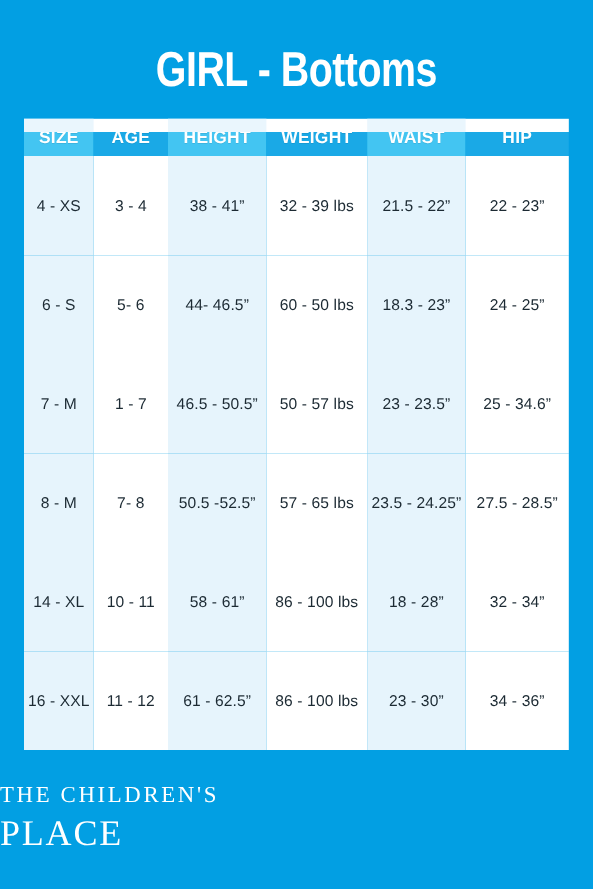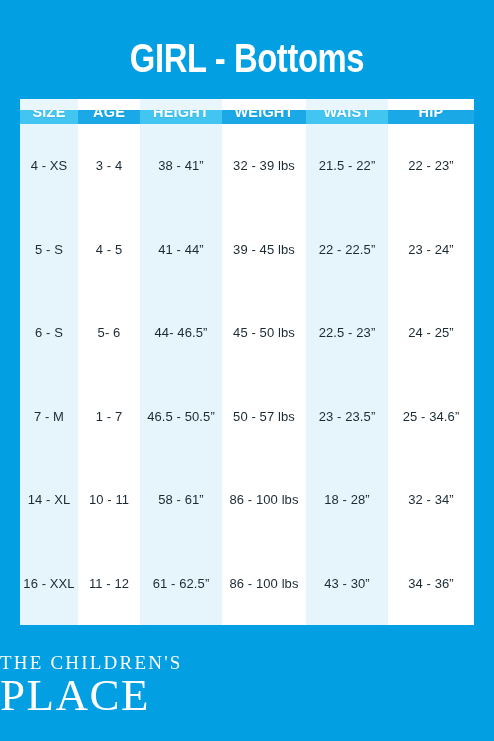--- a/index.html
+++ b/index.html
@@ -63,21 +63,21 @@
   }
   .topband .seg {
     position: absolute;
     top: 0;
     height: 11px;
     background: #eaf6fd;
   }
 
   
   thead th {
-    height: 25px;
+    height: 31px;
     padding: 0;
     color: #ffffff;
     font-size: 14.5px;
     font-weight: bold;
     letter-spacing: 0.2px;
     text-align: center;
     vertical-align: middle;
     background: #1aa9e6;
     text-shadow: 0 1px 0 rgba(0,0,0,0.08);
   }
@@ -116,21 +116,21 @@
   }
   .logo .line1 {
     font-family: "Liberation Serif", serif;
     font-size: 19px;
     line-height: 21px;
     letter-spacing: 2.2px;
     font-weight: normal;
   }
   .logo .line2 {
     font-family: "Liberation Serif", serif;
-    font-size: 45px;
+    font-size: 30px;
     line-height: 46px;
     letter-spacing: 1.5px;
     font-weight: normal;
     margin-top: -1px;
   }
 </style>
 </head>
 <body>
 
 <div class="title">
@@ -167,57 +167,57 @@
     <tbody>
         <tr>
           <td class="tint">4 - XS</td>
           <td>3 - 4</td>
           <td class="tint">38 - 41”</td>
           <td>32 - 39 lbs</td>
           <td class="tint">21.5 - 22”</td>
           <td>22 - 23”</td>
         </tr>
         <tr>
-          <td class="tint">5 - S</td>
-          <td>4 - 5</td>
-          <td class="tint">41 - 44”</td>
-          <td>39 - 45 lbs</td>
-          <td class="tint">22 - 22.5”</td>
-          <td>23 - 24”</td>
-        </tr>
-        <tr>
           <td class="tint">6 - S</td>
           <td>5- 6</td>
           <td class="tint">44- 46.5”</td>
-          <td>45 - 50 lbs</td>
-          <td class="tint">22.5 - 23”</td>
+          <td>60 - 50 lbs</td>
+          <td class="tint">18.3 - 23”</td>
           <td>24 - 25”</td>
         </tr>
         <tr>
           <td class="tint">7 - M</td>
           <td>1 - 7</td>
           <td class="tint">46.5 - 50.5”</td>
           <td>50 - 57 lbs</td>
           <td class="tint">23 - 23.5”</td>
           <td>25 - 34.6”</td>
         </tr>
         <tr>
+          <td class="tint">8 - M</td>
+          <td>7- 8</td>
+          <td class="tint">50.5 -52.5”</td>
+          <td>57 - 65 lbs</td>
+          <td class="tint">23.5 - 24.25”</td>
+          <td>27.5 - 28.5”</td>
+        </tr>
+        <tr>
           <td class="tint">14 - XL</td>
           <td>10 - 11</td>
           <td class="tint">58 - 61”</td>
           <td>86 - 100 lbs</td>
           <td class="tint">18 - 28”</td>
           <td>32 - 34”</td>
         </tr>
         <tr>
           <td class="tint">16 - XXL</td>
           <td>11 - 12</td>
           <td class="tint">61 - 62.5”</td>
           <td>86 - 100 lbs</td>
-          <td class="tint">43 - 30”</td>
+          <td class="tint">23 - 30”</td>
           <td>34 - 36”</td>
         </tr>
       </tbody>
   </table>
 </div>
 
 <div class="logo">
   <div class="line1">THE CHILDREN'S</div>
   <div class="line2">PLACE</div>
 </div>

